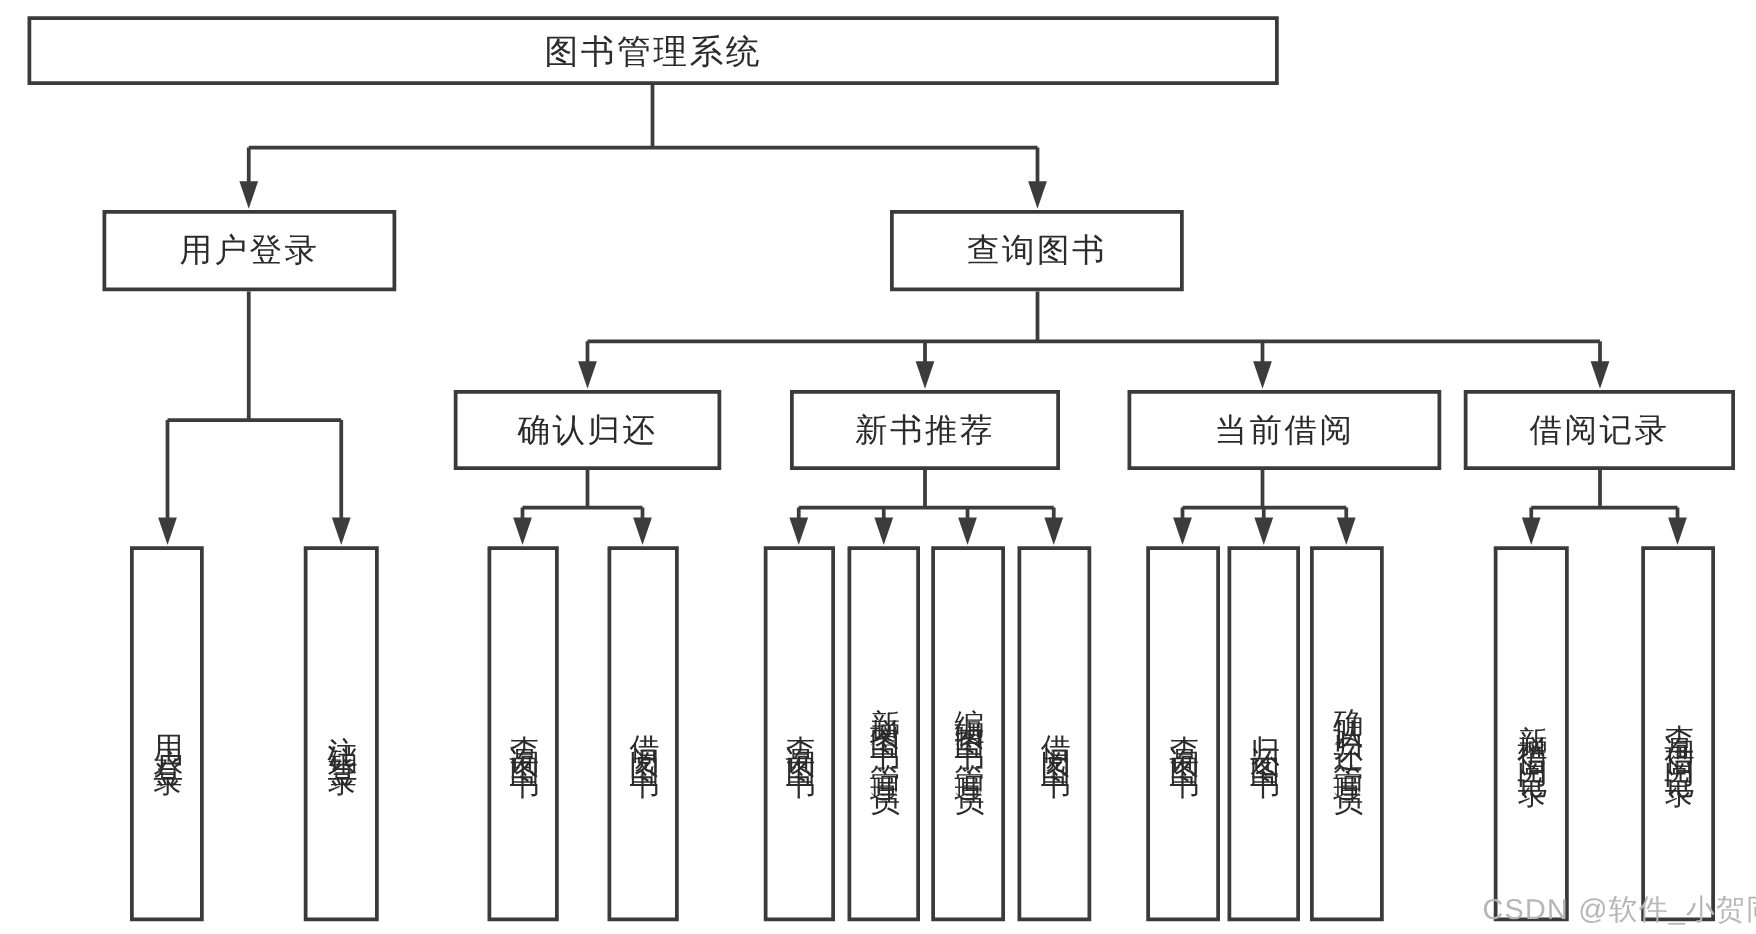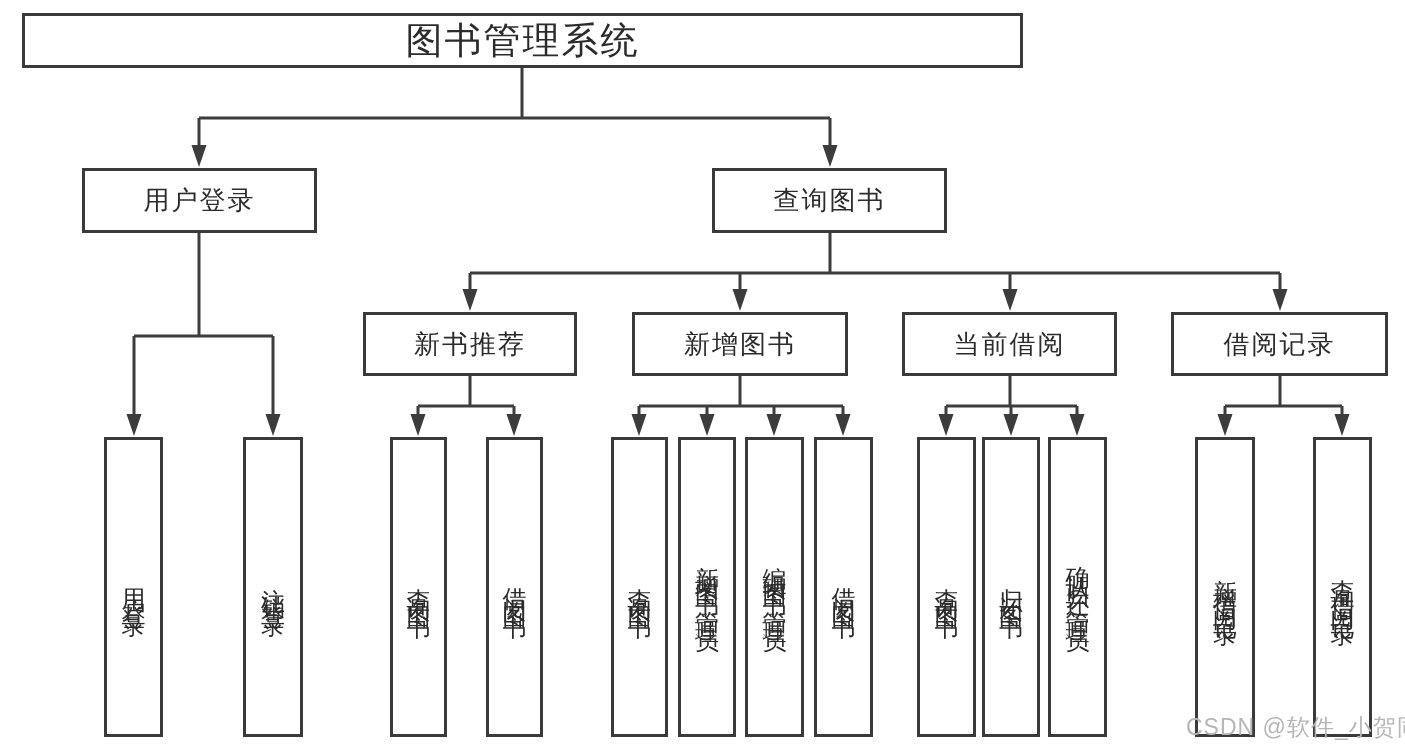--- a/index.html
+++ b/index.html
@@ -40,21 +40,21 @@
     align-items: center;
     justify-content: center;
     color: #2b2b2b;
   }
   .node.h {
     font-size: 26px;
     letter-spacing: 2px;
     white-space: nowrap;
   }
   .node.root-box {
-    font-size: 37px;
+    font-size: 27px;
   }
   .node.v {
     font-size: 24px;
     writing-mode: vertical-rl;
     text-orientation: mixed;
     letter-spacing: 9px;
     line-height: 1;
   }
   .watermark {
     position: absolute;
@@ -146,23 +146,23 @@
       <path d="M1342 406 V415"></path>
       <polygon points="1334.5,414 1349.5,414 1342,436"></polygon>
     </g>
   </svg>
 
   <div class="node h root-box" style="left:22px; top:13px; width:1001px; height:55px;">图书管理系统</div>
 
   <div class="node h" style="left:82px; top:168px; width:235px; height:65px;">用户登录</div>
   <div class="node h" style="left:712px; top:168px; width:235px; height:65px;">查询图书</div>
 
-  <div class="node h" style="left:363px; top:312px; width:214px; height:64px;">新书推荐</div>
-  <div class="node h" style="left:632px; top:312px; width:216px; height:64px;">新增图书</div>
-  <div class="node h" style="left:902px; top:312px; width:215px; height:64px;">当前借阅</div>
+  <div class="node h" style="left:363px; top:312px; width:214px; height:64px;">确认归还</div>
+  <div class="node h" style="left:632px; top:312px; width:216px; height:64px;">新书推荐</div>
+  <div class="node h" style="left:902px; top:312px; width:251px; height:64px;">当前借阅</div>
   <div class="node h" style="left:1171px; top:312px; width:217px; height:64px;">借阅记录</div>
 
   <div class="node v" style="left:104px; top:437px; width:59px; height:300px;">用户登录</div>
   <div class="node v" style="left:243px; top:437px; width:60px; height:300px;">注销登录</div>
 
   <div class="node v" style="left:390px; top:437px; width:57px; height:300px;">查询图书</div>
   <div class="node v" style="left:486px; top:437px; width:57px; height:300px;">借阅图书</div>
 
   <div class="node v" style="left:611px; top:437px; width:57px; height:300px;">查询图书</div>
   <div class="node v" style="left:678px; top:437px; width:58px; height:300px;">新增图书（管理员）</div>

